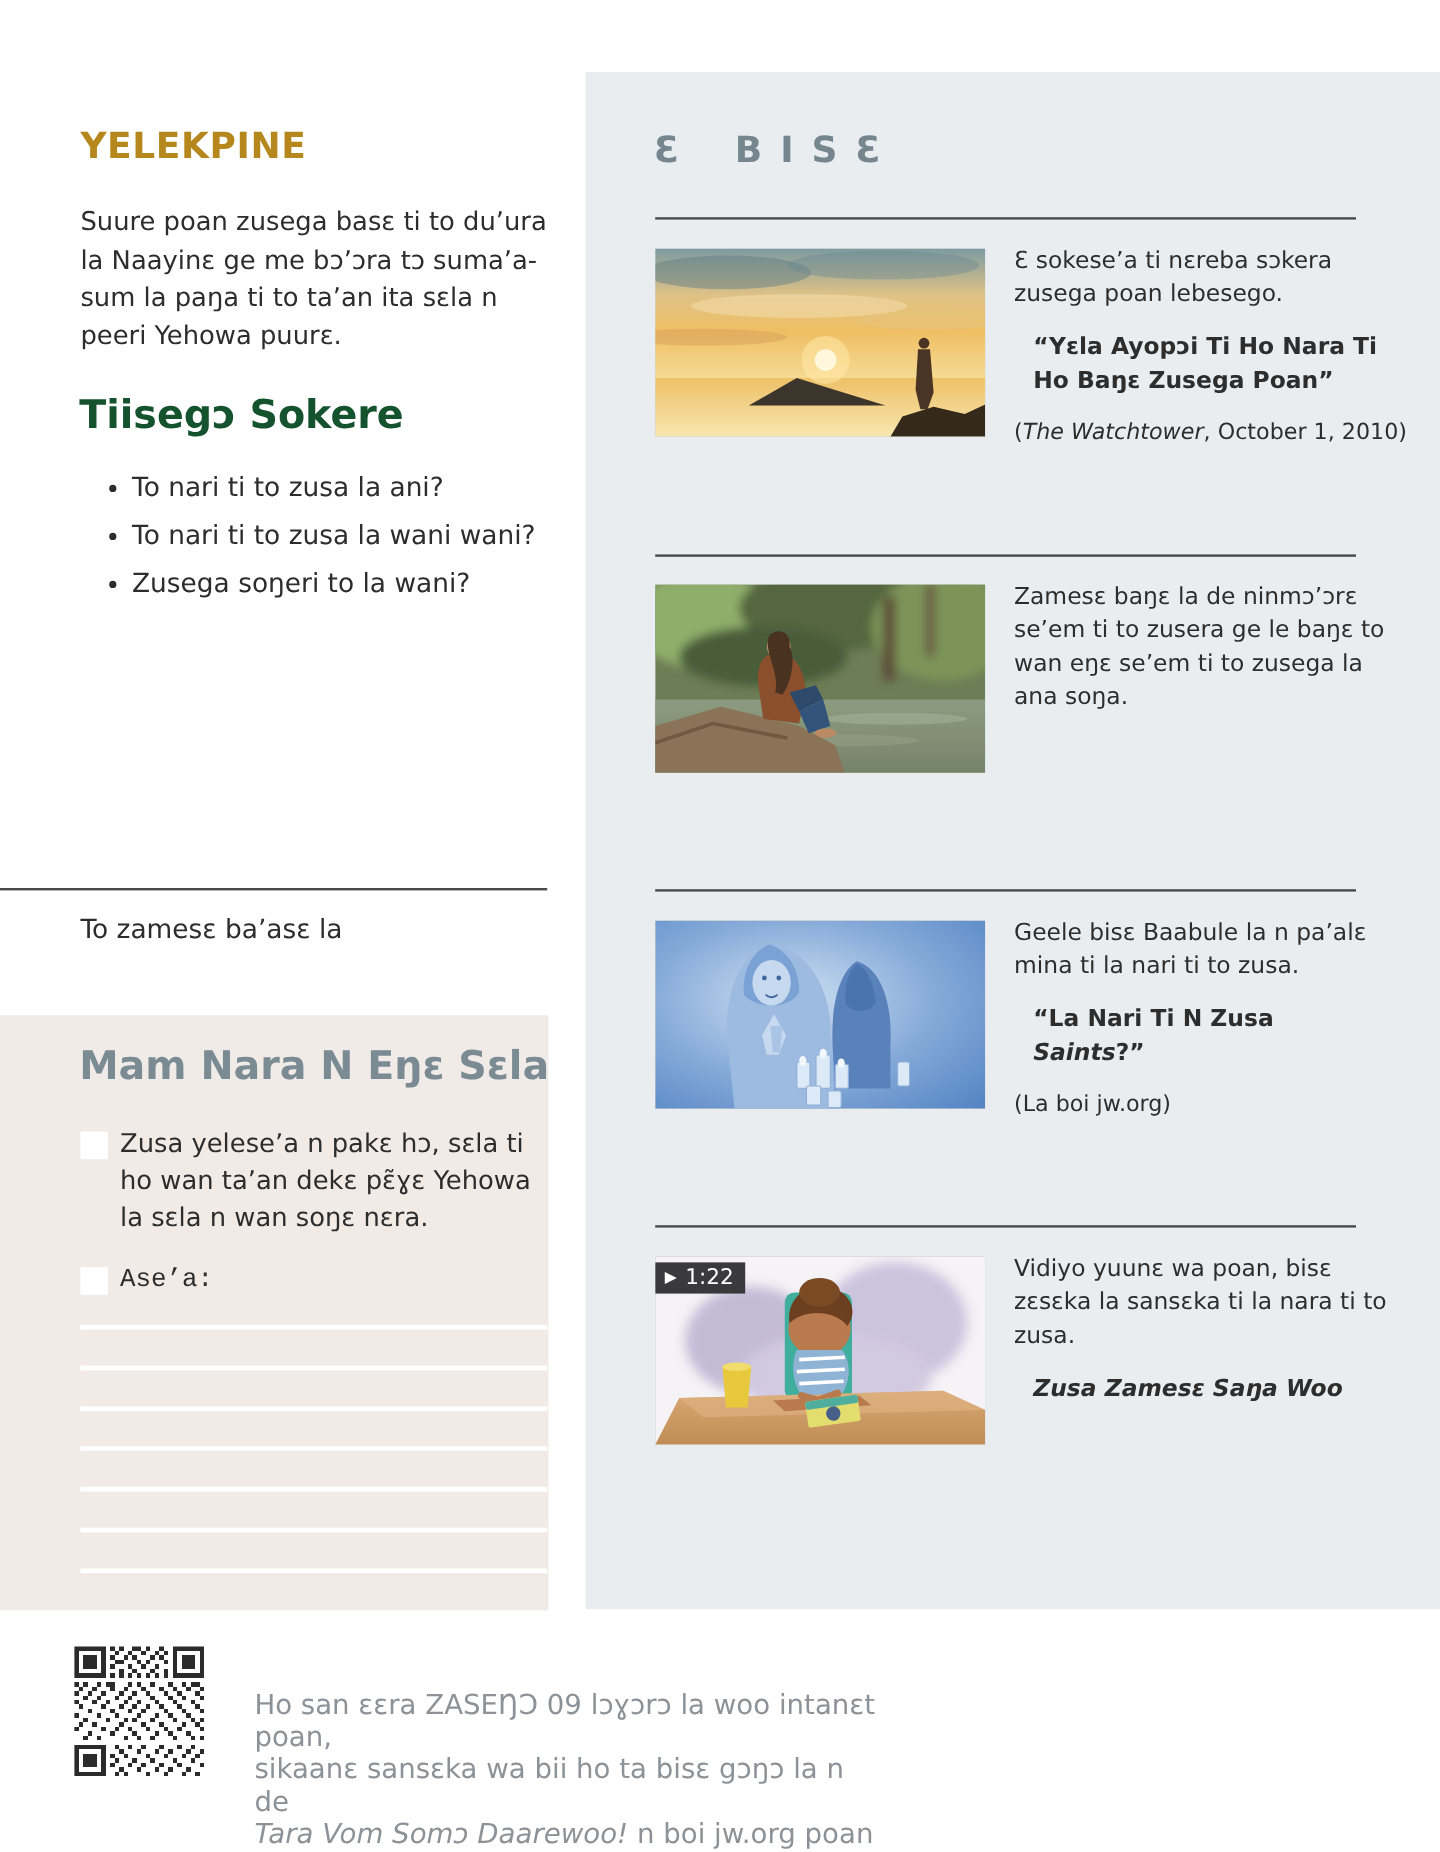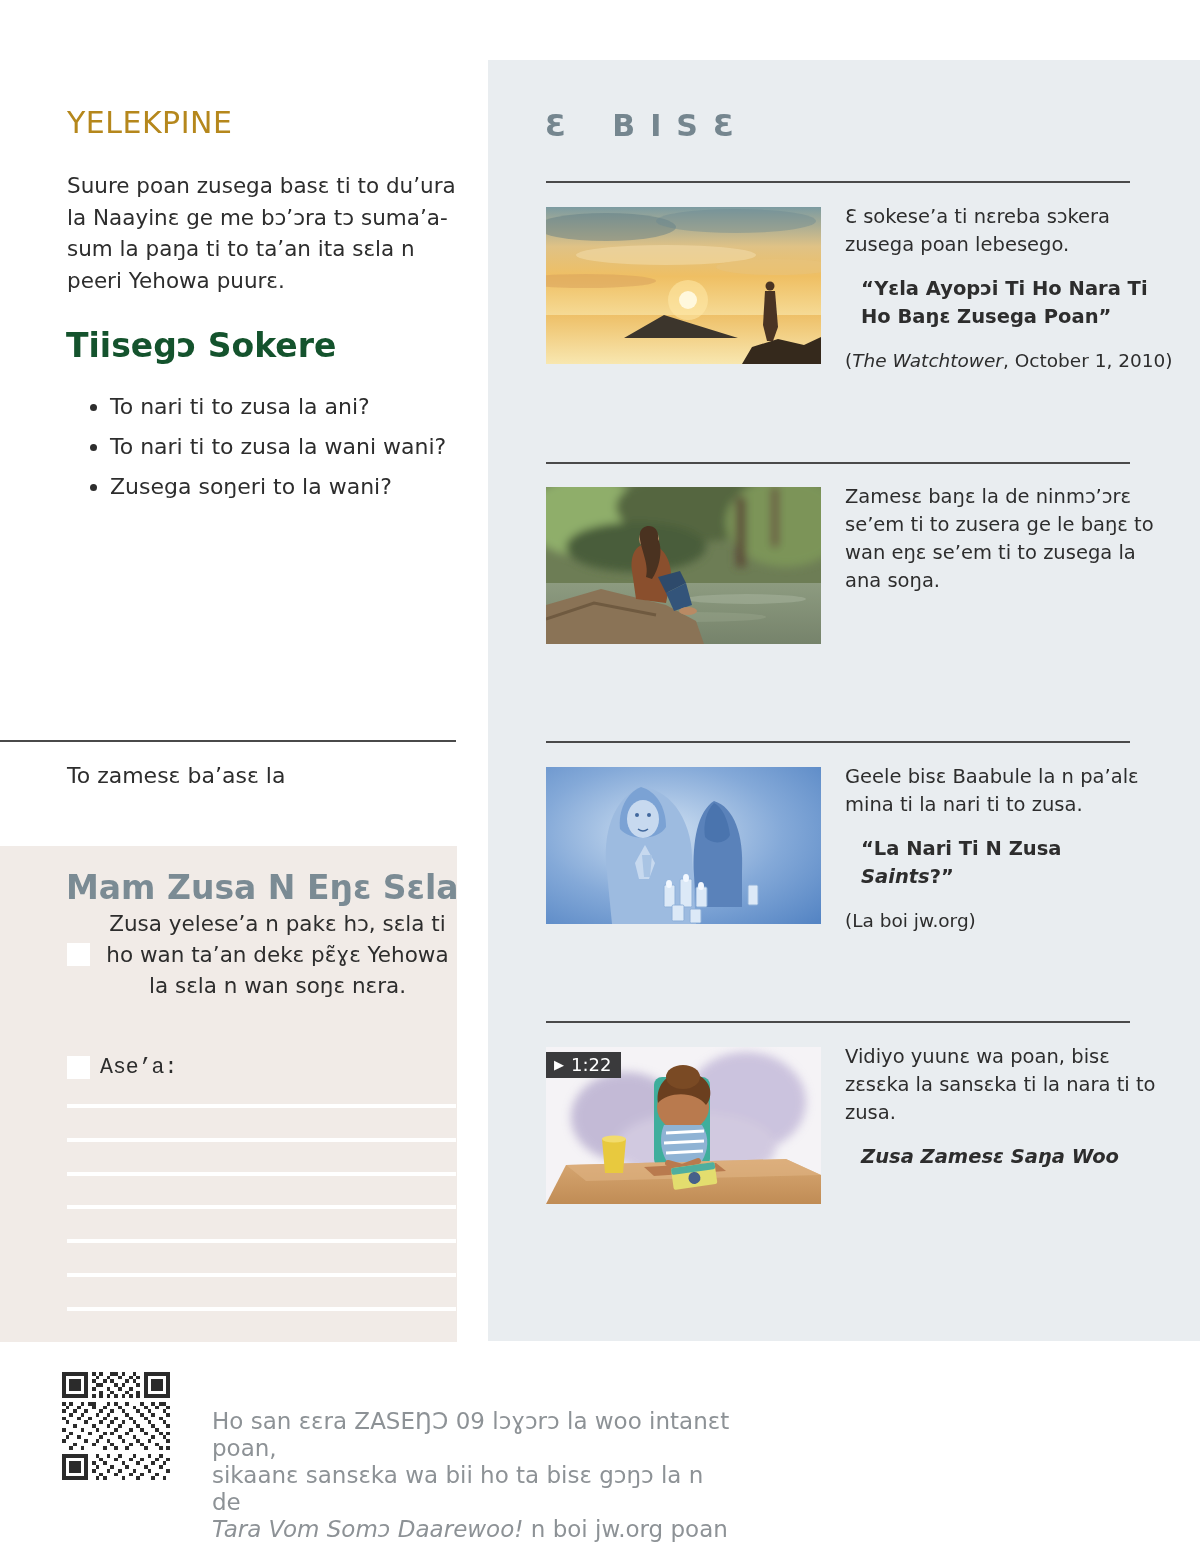--- a/index.html
+++ b/index.html
@@ -20,35 +20,35 @@
   .sec-text{left:845px;width:330px;font-size:19.5px;line-height:28px;color:#2d2d2d;}
   .sec-body{margin:0 0 12px 0;}
   .sec-title{margin:16px;font-weight:bold;}
   .sec-source{margin:0;font-weight:normal;white-space:nowrap;font-size:18.5px;}
   .italic{font-style:italic;}
   .video-badge{position:absolute;left:0;top:5px;background:#3a3a3c;color:#ffffff;
     padding:2px 10px 3px 8px;font-size:18px;display:flex;align-items:center;gap:7px;}
   .video-badge .tri{font-size:13px;line-height:1;}
 
   
-  .kicker{left:67px;top:105px;font-size:30px;font-weight:normal;color:#b5871c;letter-spacing:.5px;}
+  .kicker{left:67px;top:105px;font-size:30px;font-weight:bold;color:#b5871c;letter-spacing:.5px;}
   .intro{left:67px;top:170px;width:400px;font-size:21.5px;line-height:31.5px;}
   .study-heading{left:66px;top:326px;font-size:33px;font-weight:bold;color:#14532d;}
   .q-list{left:88px;top:392px;width:380px;margin:0;padding:0 0 0 22px;
     font-size:22px;line-height:30px;}
   .q-list li{margin-bottom:10px;}
   .divider{left:0;top:740px;width:456px;height:2px;background:#4a4a4a;}
   .after-note{left:67px;top:763px;font-size:22px;}
   .goals-box{left:0;top:846px;width:457px;height:496px;background:#f1ebe7;}
   .goals-heading{left:66px;top:868px;font-size:33px;font-weight:bold;color:#7b8b94;}
   .checkbox{width:23px;height:23px;background:#ffffff;}
   .cb1{left:67px;top:943px;}
   .cb2{left:67px;top:1056px;}
   .goal-text{left:100px;width:355px;font-size:21.5px;line-height:31px;}
-  .g1{top:908px;text-align:center;}
+  .g1{top:938px;}
   .g2{top:1052px;font-family:Liberation Mono, monospace;}
   .write-line{left:67px;width:389px;height:4px;background:#ffffff;}
 
   
   .qr{left:62px;top:1372px;width:108px;height:108px;}
   .qr svg{display:block;width:108px;height:108px;}
   .qr-caption{left:212px;top:1408px;width:520px;font-size:23px;line-height:27px;color:#8d9296;}
 </style>
 </head>
 <body>
@@ -232,21 +232,21 @@
   <li>To nari ti to zusa la wani wani?</li>
   <li>Zusega soŋeri to la wani?</li>
 </ul>
 
 <div class="abs divider"></div>
 
 <div class="abs after-note">To zamesɛ ba’asɛ la</div>
 
 <div class="abs goals-box"></div>
 
-<div class="abs goals-heading">Mam Zusa N Eŋɛ Sɛla</div>
+<div class="abs goals-heading">Mam Nara N Eŋɛ Sɛla</div>
 
 <div class="abs checkbox cb1"></div>
 <div class="abs goal-text g1">Zusa yelese’a n pakɛ hɔ, sɛla ti ho wan ta’an dekɛ pɛ̃ɣɛ Yehowa la sɛla n wan soŋɛ nɛra.</div>
 
 <div class="abs checkbox cb2"></div>
 <div class="abs goal-text g2">Ase’a:</div>
 
 <div class="abs write-line" style="top:1104px"></div>
 <div class="abs write-line" style="top:1138px"></div>
 <div class="abs write-line" style="top:1172px"></div>

